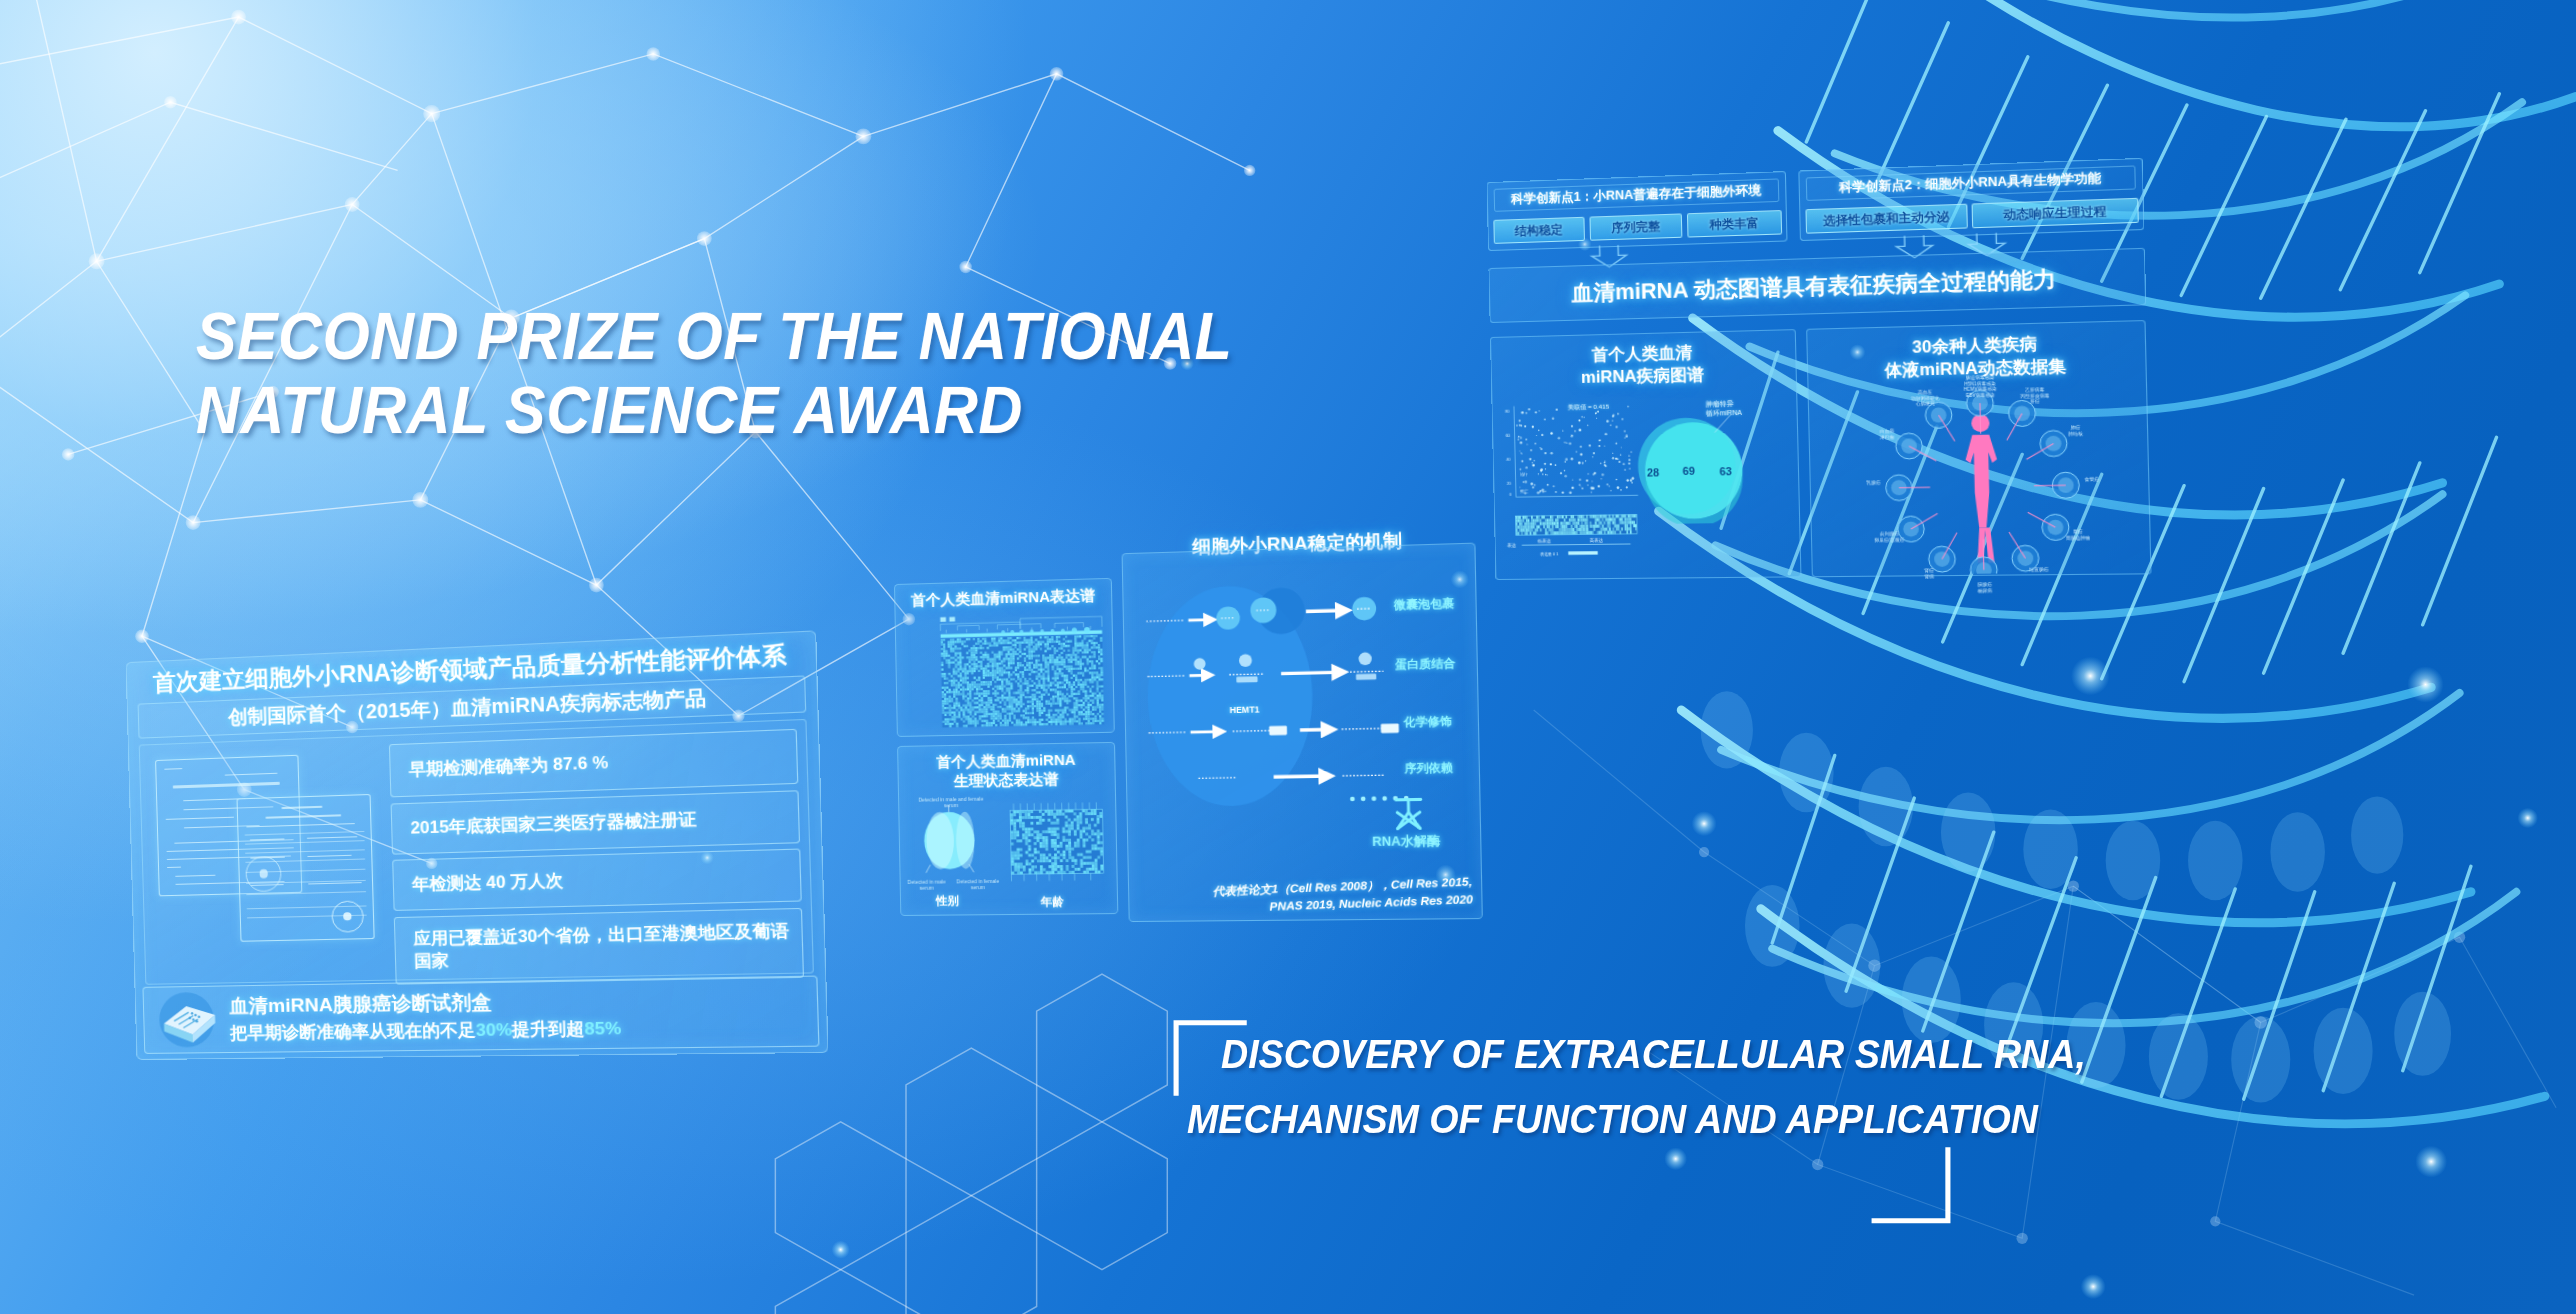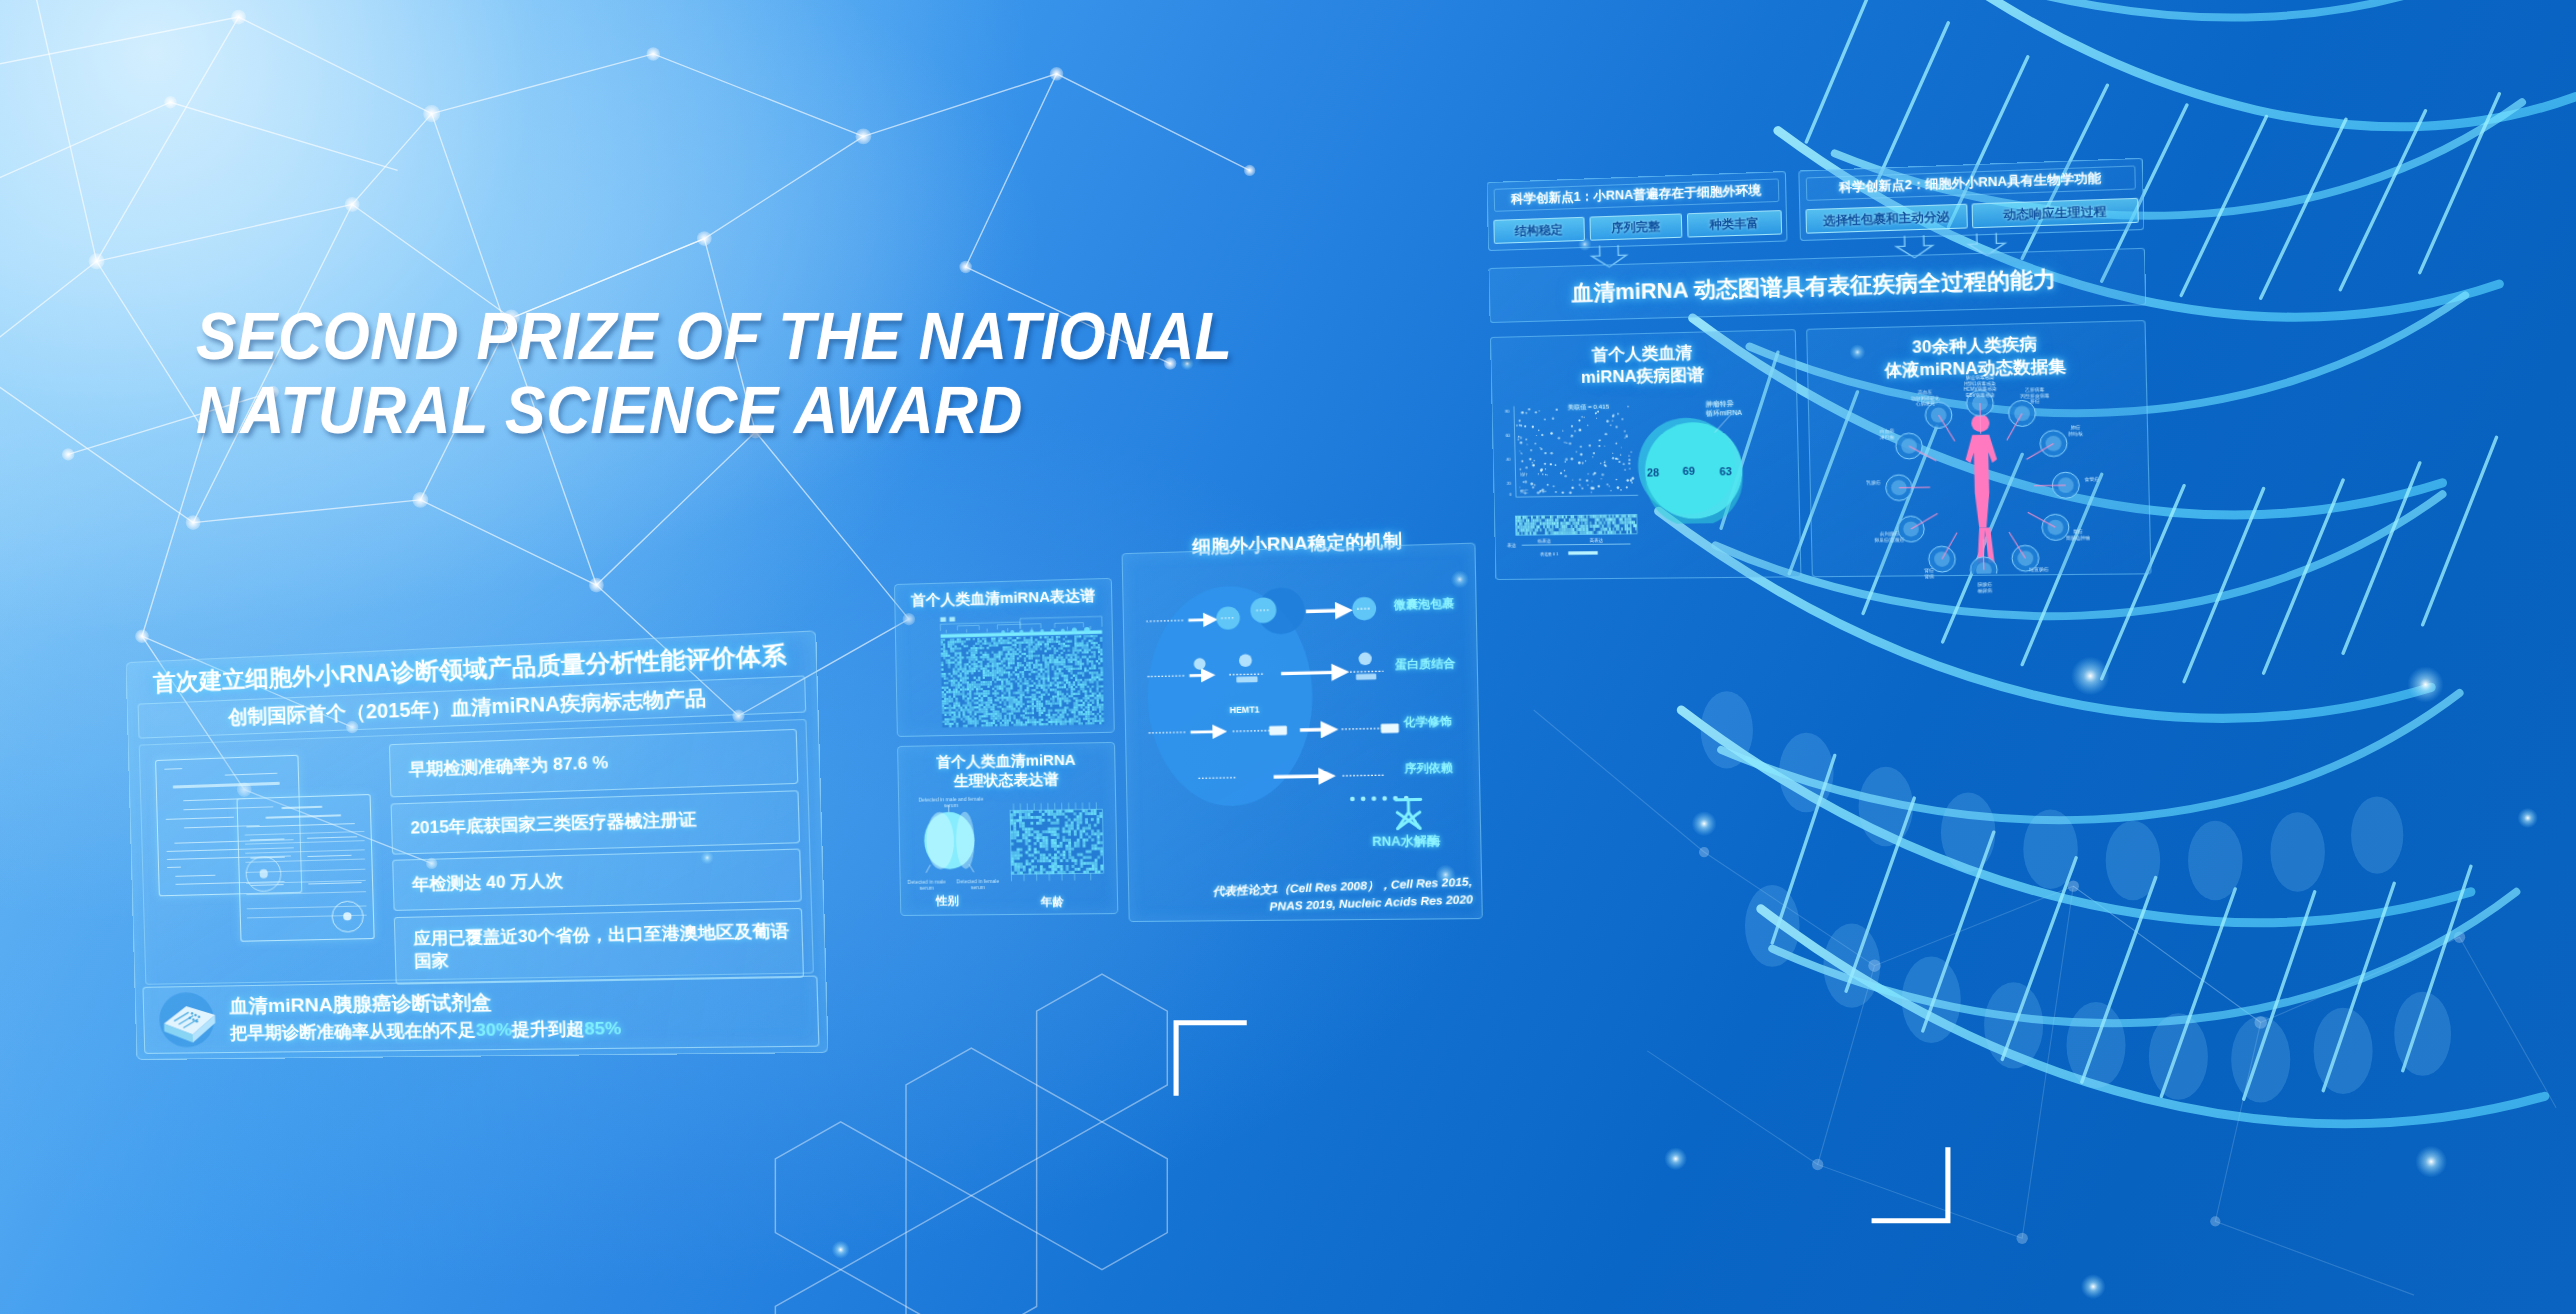--- a/index.html
+++ b/index.html
@@ -400,20 +400,24 @@
 
   <div class="abs" id="award-title">
     <span class="ln">SECOND PRIZE OF THE NATIONAL</span>
     <span class="ln">NATURAL SCIENCE AWARD</span>
   </div>
 
   <svg class="abs bracket noclick" style="left:1170px;top:1008px;width:784px;height:227px;" viewBox="0 0 1380 400">
     <path d="M130 26 L10 26 L10 150" stroke="#ffffff" stroke-width="9" fill="none" stroke-linecap="square"></path>
     <path d="M1370 250 L1370 375 L1240 375" stroke="#ffffff" stroke-width="9" fill="none" stroke-linecap="square"></path>
   </svg>
+  <div class="abs" id="subtitle-wrap">
+    <span class="sl l1">DISCOVERY OF EXTRACELLULAR SMALL RNA,</span>
+    <span class="sl l2">MECHANISM OF FUNCTION AND APPLICATION</span>
+  </div>
 
   <div class="panel" id="left-board">
     <div id="lb-frame"></div>
 
     <div id="lb-title">首次建立细胞外小RNA诊断领域产品质量分析性能评价体系</div>
     <div id="lb-sub">创制国际首个（2015年）血清miRNA疾病标志物产品</div>
 
     <div id="lb-body">
 
       <div id="lb-certs">

